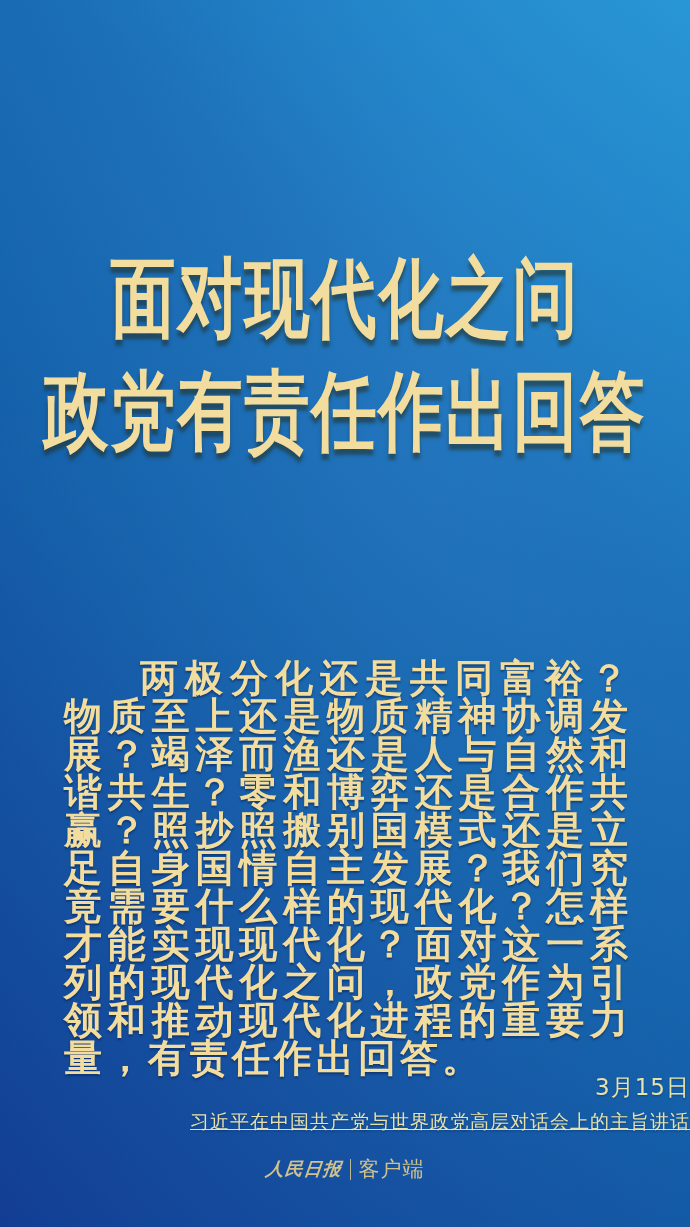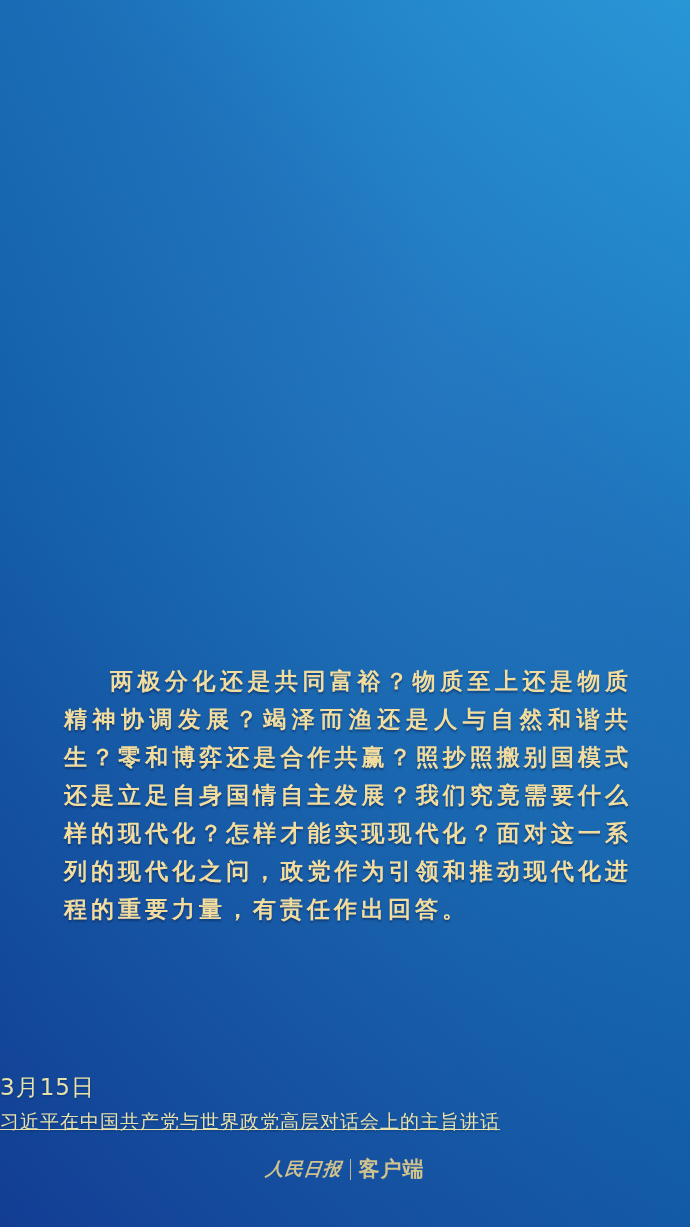--- a/index.html
+++ b/index.html
@@ -50,36 +50,36 @@
     text-shadow: 0 4px 3px rgba(35, 40, 15, 0.5);
     white-space: nowrap;
   }
 
   .quote-body {
     position: absolute;
     left: 64px;
     width: 568px;
     top: 662px;
     color: #f2dd9e;
-    font-family: Liberation Sans, sans-serif;
+    font-family: Liberation Mono, monospace;
     font-weight: bold;
-    font-size: 23px;
+    font-size: 38px;
     line-height: 38px;
     letter-spacing: 4px;
     text-align: justify;
     text-indent: 2em;
     text-shadow: 0 2px 2px rgba(8, 30, 75, 0.5);
     z-index: 2;
   }
 
   .footer-block {
     position: absolute;
     left: 0; right: 0;
     top: 1071px;
-    text-align: left;
+    text-align: right;
     color: #e6e2ac;
     font-family: "DejaVu Sans", sans-serif;
     z-index: 2;
   }
   .speech-date {
     font-size: 23px;
     line-height: 32px;
     letter-spacing: 1px;
     text-shadow: 0 1px 2px rgba(8, 30, 75, 0.4);
   }
@@ -113,30 +113,34 @@
     transform: skewX(-6deg);
   }
   .logo-divider {
     width: 1px;
     height: 21px;
     background: #cfc28c;
     opacity: 0.9;
   }
   .logo-suffix {
     font-family: "DejaVu Sans", sans-serif;
-    font-weight: bold;
+    font-weight: normal;
     font-size: 21px;
     letter-spacing: 1px;
   }
 </style>
 </head>
 <body>
 
 <div class="poster">
 
+  <div class="title-block">
+    <span class="title-line">面对现代化之问</span>
+    <span class="title-line">政党有责任作出回答</span>
+  </div>
 
   <div class="quote-body">两极分化还是共同富裕？物质至上还是物质精神协调发展？竭泽而渔还是人与自然和谐共生？零和博弈还是合作共赢？照抄照搬别国模式还是立足自身国情自主发展？我们究竟需要什么样的现代化？怎样才能实现现代化？面对这一系列的现代化之问，政党作为引领和推动现代化进程的重要力量，有责任作出回答。</div>
 
   <div class="footer-block">
     <div class="speech-date">3月15日</div>
     <div class="speech-source">习近平在中国共产党与世界政党高层对话会上的主旨讲话</div>
   </div>
 
   <div class="logo-row">
     <span class="logo-brand">人民日报</span>

